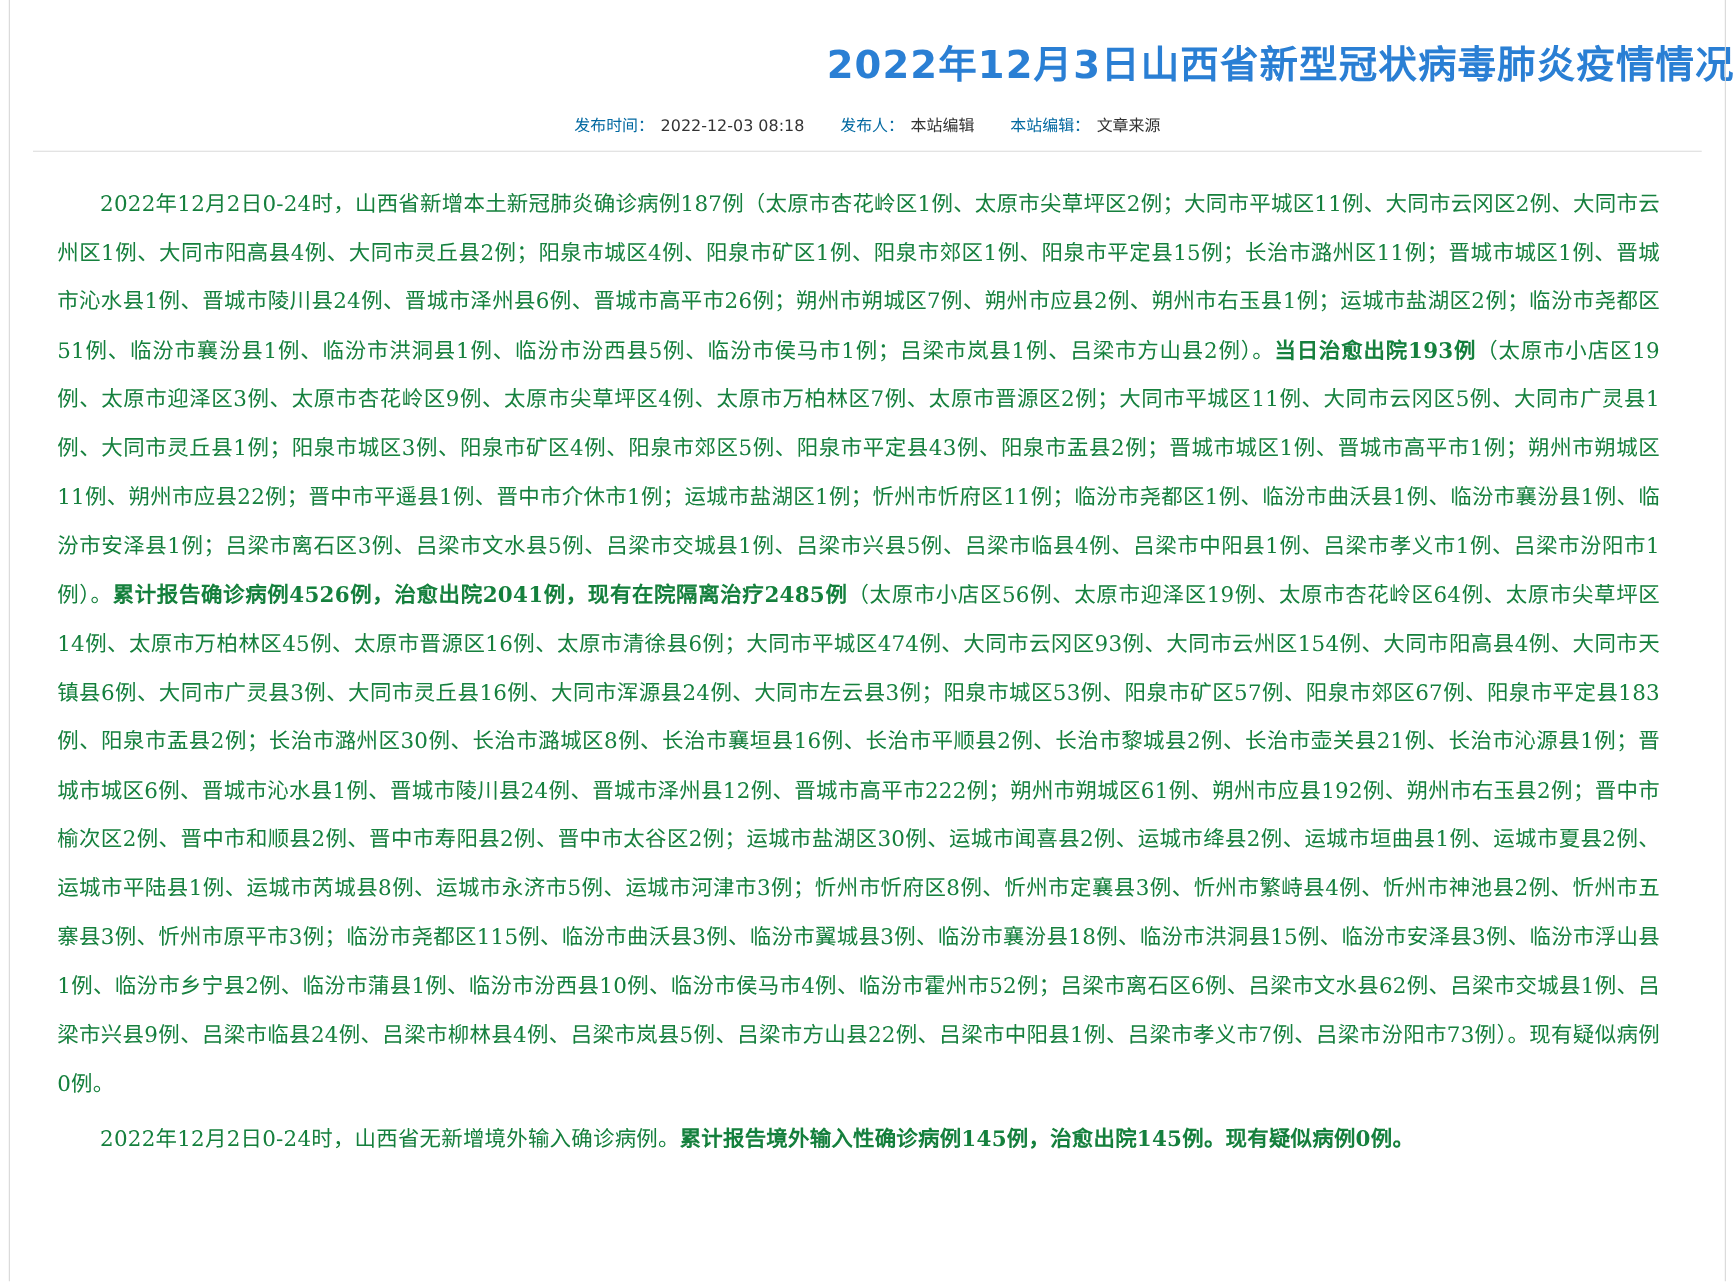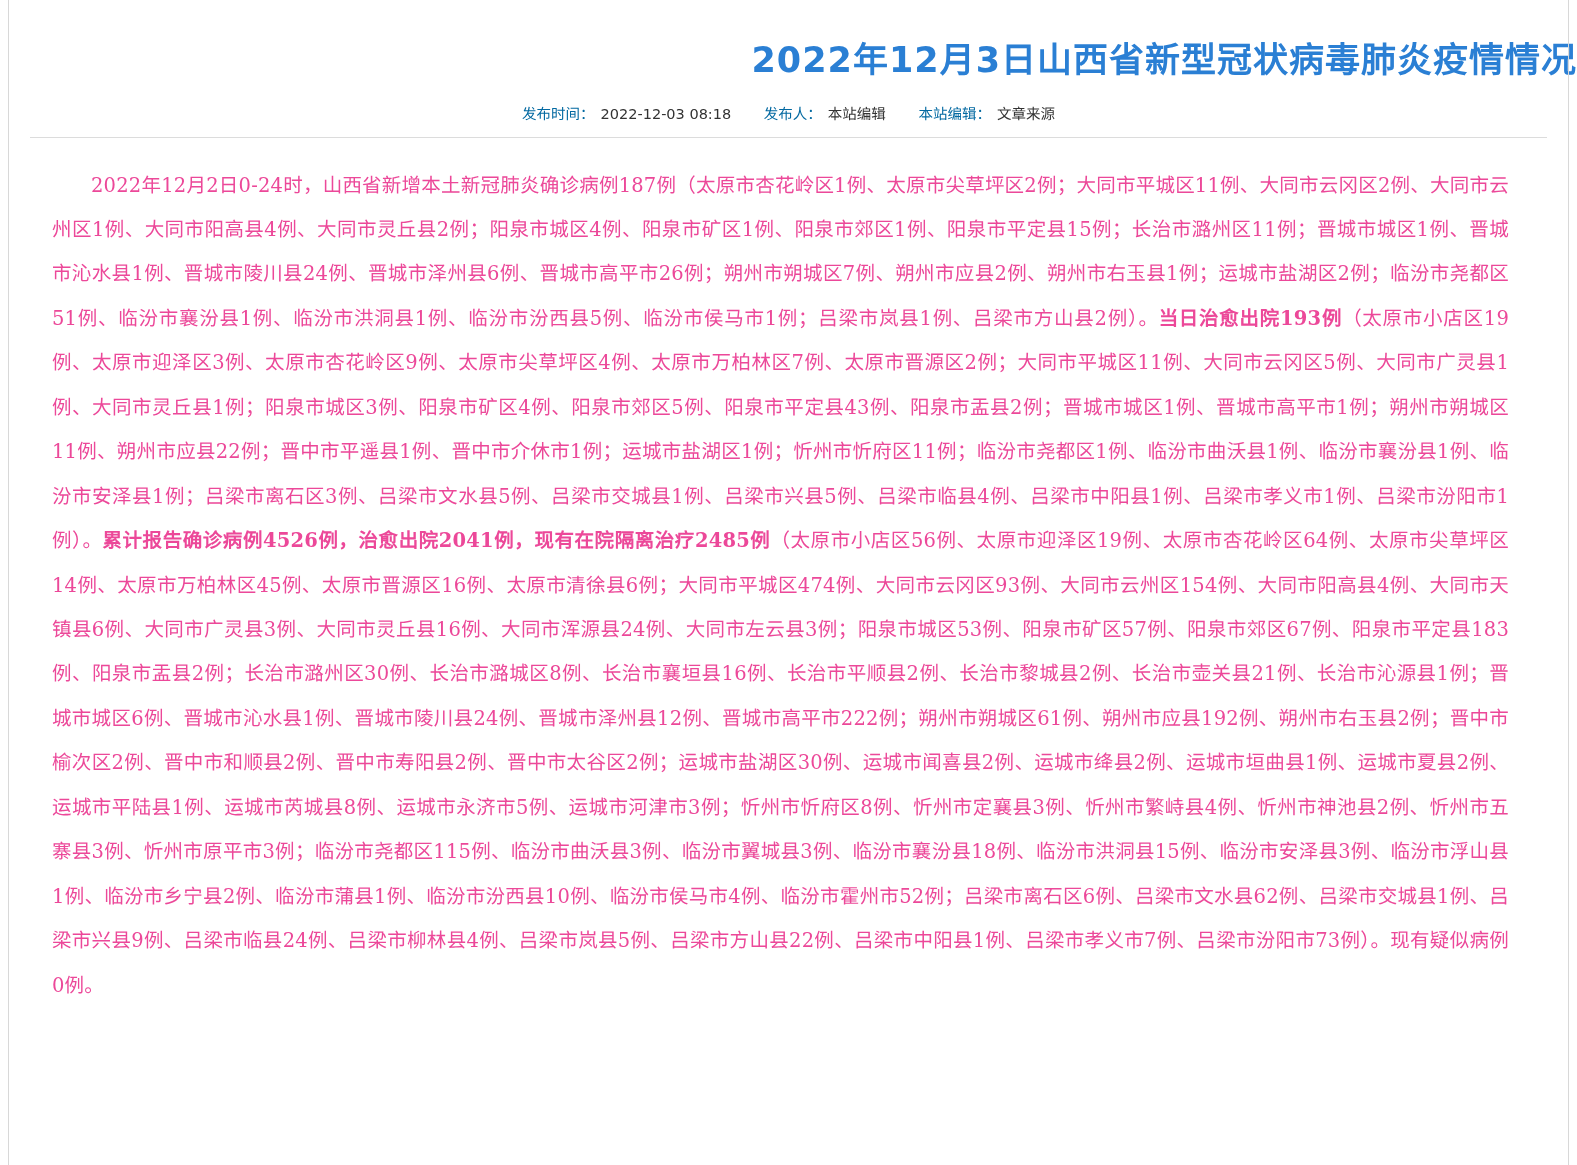--- a/index.html
+++ b/index.html
@@ -64,21 +64,21 @@
   .article {
     padding: 26px 52px 30px 52px;
   }
   .para {
     font-size: 19.5px;
     line-height: 2.28;
     text-align: justify;
     text-justify: inter-ideograph;
     text-indent: 2em;
     margin: 0 16px 6px 0;
-    color: #ec4899;
+    color: #15803d;
     letter-spacing: 0.2px;
   }
   .b { font-weight: bold; }
 </style>
 </head>
 <body>
 
 <div class="page">
 
   <h1 class="doc-title">2022年12月3日山西省新型冠状病毒肺炎疫情情况</h1>
@@ -92,15 +92,16 @@
     </span>
     <span class="meta-group">
       <span class="meta-label">本站编辑：</span><span class="meta-value">文章来源</span>
     </span>
   </div>
 
   <div class="article">
 
     <p class="para"><span>2022年12月2日0-24时，山西省新增本土新冠肺炎确诊病例187例（太原市杏花岭区1例、太原市尖草坪区2例；大同市平城区11例、大同市云冈区2例、大同市云州区1例、大同市阳高县4例、大同市灵丘县2例；阳泉市城区4例、阳泉市矿区1例、阳泉市郊区1例、阳泉市平定县15例；长治市潞州区11例；晋城市城区1例、晋城市沁水县1例、晋城市陵川县24例、晋城市泽州县6例、晋城市高平市26例；朔州市朔城区7例、朔州市应县2例、朔州市右玉县1例；运城市盐湖区2例；临汾市尧都区51例、临汾市襄汾县1例、临汾市洪洞县1例、临汾市汾西县5例、临汾市侯马市1例；吕梁市岚县1例、吕梁市方山县2例）。</span><span class="b">当日治愈出院193例</span><span>（太原市小店区19例、太原市迎泽区3例、太原市杏花岭区9例、太原市尖草坪区4例、太原市万柏林区7例、太原市晋源区2例；大同市平城区11例、大同市云冈区5例、大同市广灵县1例、大同市灵丘县1例；阳泉市城区3例、阳泉市矿区4例、阳泉市郊区5例、阳泉市平定县43例、阳泉市盂县2例；晋城市城区1例、晋城市高平市1例；朔州市朔城区11例、朔州市应县22例；晋中市平遥县1例、晋中市介休市1例；运城市盐湖区1例；忻州市忻府区11例；临汾市尧都区1例、临汾市曲沃县1例、临汾市襄汾县1例、临汾市安泽县1例；吕梁市离石区3例、吕梁市文水县5例、吕梁市交城县1例、吕梁市兴县5例、吕梁市临县4例、吕梁市中阳县1例、吕梁市孝义市1例、吕梁市汾阳市1例）。</span><span class="b">累计报告确诊病例4526例，治愈出院2041例，现有在院隔离治疗2485例</span><span>（太原市小店区56例、太原市迎泽区19例、太原市杏花岭区64例、太原市尖草坪区14例、太原市万柏林区45例、太原市晋源区16例、太原市清徐县6例；大同市平城区474例、大同市云冈区93例、大同市云州区154例、大同市阳高县4例、大同市天镇县6例、大同市广灵县3例、大同市灵丘县16例、大同市浑源县24例、大同市左云县3例；阳泉市城区53例、阳泉市矿区57例、阳泉市郊区67例、阳泉市平定县183例、阳泉市盂县2例；长治市潞州区30例、长治市潞城区8例、长治市襄垣县16例、长治市平顺县2例、长治市黎城县2例、长治市壶关县21例、长治市沁源县1例；晋城市城区6例、晋城市沁水县1例、晋城市陵川县24例、晋城市泽州县12例、晋城市高平市222例；朔州市朔城区61例、朔州市应县192例、朔州市右玉县2例；晋中市榆次区2例、晋中市和顺县2例、晋中市寿阳县2例、晋中市太谷区2例；运城市盐湖区30例、运城市闻喜县2例、运城市绛县2例、运城市垣曲县1例、运城市夏县2例、运城市平陆县1例、运城市芮城县8例、运城市永济市5例、运城市河津市3例；忻州市忻府区8例、忻州市定襄县3例、忻州市繁峙县4例、忻州市神池县2例、忻州市五寨县3例、忻州市原平市3例；临汾市尧都区115例、临汾市曲沃县3例、临汾市翼城县3例、临汾市襄汾县18例、临汾市洪洞县15例、临汾市安泽县3例、临汾市浮山县1例、临汾市乡宁县2例、临汾市蒲县1例、临汾市汾西县10例、临汾市侯马市4例、临汾市霍州市52例；吕梁市离石区6例、吕梁市文水县62例、吕梁市交城县1例、吕梁市兴县9例、吕梁市临县24例、吕梁市柳林县4例、吕梁市岚县5例、吕梁市方山县22例、吕梁市中阳县1例、吕梁市孝义市7例、吕梁市汾阳市73例）。现有疑似病例0例。</span></p>
 
+    <p class="para"><span>2022年12月2日0-24时，山西省无新增境外输入确诊病例。</span><span class="b">累计报告境外输入性确诊病例145例，治愈出院145例。现有疑似病例0例。</span></p>
 
   </div>
 </div>
 
 </body></html>

